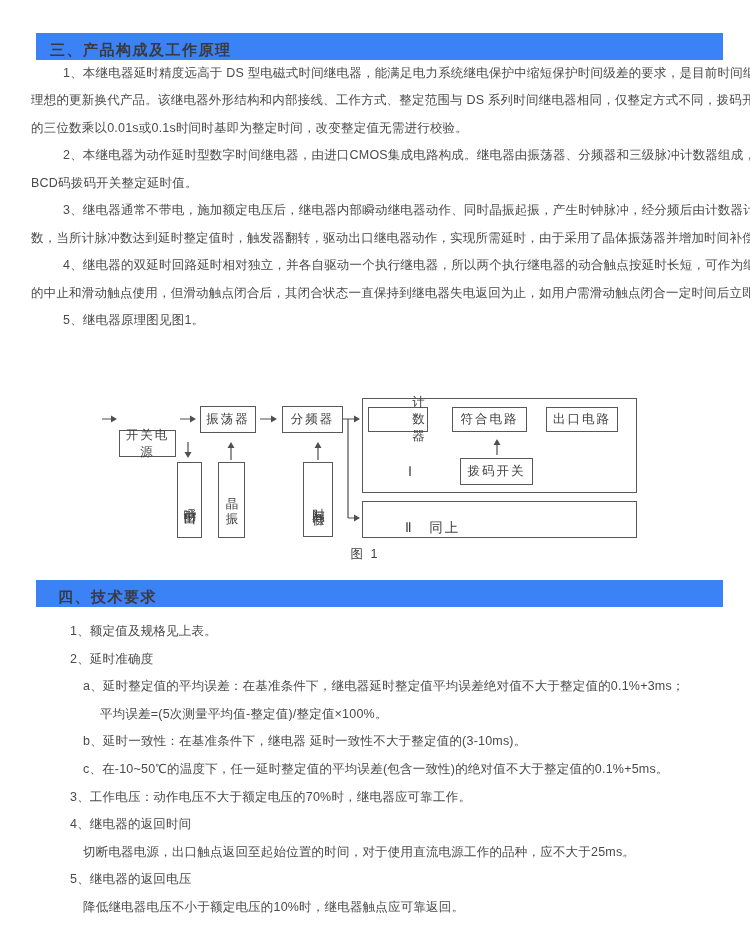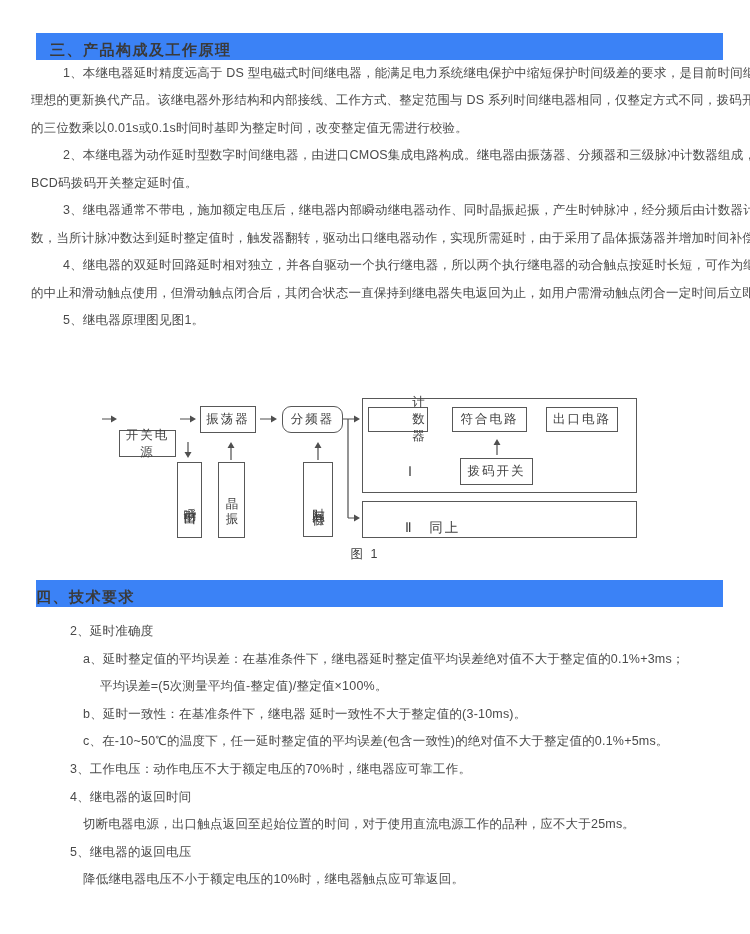--- a/index.html
+++ b/index.html
@@ -6,21 +6,21 @@
   .page{
     position:relative;width:750px;height:934px;background:#ffffff;overflow:hidden;
     font-family:"Liberation Sans",sans-serif;color:#4a4a4a;
   }
   .secbar{
     position:absolute;left:36px;width:687px;height:27px;background:#3b82f6;
     display:flex;align-items:flex-end;box-sizing:border-box;
   }
   .secbar span{font-size:15px;font-weight:bold;color:#3a3a3a;letter-spacing:1.5px;}
   #bar3{top:33px;padding-left:14px;}
-  #bar4{top:580px;}
+  #bar4{top:580px;padding-left:22px;}
   .tb{position:absolute;left:31px;width:712px;}
   #tb3{top:60px;}
   #tb4{top:618px;}
   .ln{height:27.45px;line-height:27.45px;font-size:12.5px;letter-spacing:0.2px;white-space:nowrap;}
   #tb4 .ln{height:27.6px;line-height:27.6px;}
   .ind{padding-left:32px;}
   .lvl1{padding-left:39px;}
   .lvl2{padding-left:52px;}
   .lvl3{padding-left:69px;}
   .b{font-weight:normal;}
@@ -69,41 +69,42 @@
     <svg width="750" height="178" viewBox="0 0 750 178">
       <path d="M102,23 L111,23 M180,23 L190,23 M260,23 L271,23 M343,23 L348,23 M348,23 L348,122 M348,23 L354,23 M348,122 L354,122 M188,46 L188,56 M231,64 L231,52 M318,64 L318,52 M497,59 L497,49" fill="none" stroke="#4f4f4f" stroke-width="1.2"></path>
       <path d="M117,23 L111,19.5 L111,26.5 Z M196,23 L190,19.5 L190,26.5 Z M277,23 L271,19.5 L271,26.5 Z M360,23 L354,19.5 L354,26.5 Z M360,122 L354,118.5 L354,125.5 Z M188,62 L184.5,56 L191.5,56 Z M231,46 L227.5,52 L234.5,52 Z M318,46 L314.5,52 L321.5,52 Z M497,43 L493.5,49 L500.5,49 Z" fill="#4f4f4f" stroke="none"></path>
     </svg>
 
     <div class="dframe" style="left:362px;top:2px;width:275px;height:95px;"></div>
     <div class="dframe" style="left:362px;top:105px;width:275px;height:37px;"></div>
 
     <div class="dbox" style="left:119px;top:10px;width:57px;height:27px;margin-top:24px;">开关电源</div>
     <div class="dbox" style="left:200px;top:10px;width:56px;height:27px;">振荡器</div>
-    <div class="dbox" style="left:282px;top:10px;width:61px;height:27px;border-radius:9px;">分频器</div>
+    <div class="dbox" style="left:282px;top:10px;width:61px;height:27px;">分频器</div>
     <div class="dbox" style="left:368px;top:11px;width:60px;height:25px;padding-left:43px;">计数器</div>
     <div class="dbox" style="left:452px;top:11px;width:75px;height:25px;">符合电路</div>
     <div class="dbox" style="left:546px;top:11px;width:72px;height:25px;">出口电路</div>
     <div class="dbox" style="left:460px;top:62px;width:73px;height:27px;">拨码开关</div>
 
     <div class="dbox vbox" style="left:177px;top:66px;width:25px;height:76px;">瞬动出口</div>
     <div class="dbox vbox vgap" style="left:218px;top:66px;width:27px;height:76px;">晶振</div>
     <div class="dbox vbox" style="left:303px;top:66px;width:30px;height:75px;">时间补偿</div>
 
     <div class="dlabel" style="left:362px;top:62px;width:98px;height:27px;">Ⅰ</div>
     <div class="dlabel" style="left:405px;top:105px;width:120px;height:37px;justify-content:flex-start;margin-top:8px;">Ⅱ　同上</div>
 
     <div class="caption">图 1</div>
   </div>
 
   <div class="secbar" id="bar4">
     <span>四、技术要求</span>
   </div>
 
   <div class="tb" id="tb4">
+    <div class="ln lvl1">1、额定值及规格见上表。</div>
     <div class="ln lvl1">2、延时准确度</div>
     <div class="ln lvl2">a、延时整定值的平均误差：在基准条件下，继电器延时整定值平均误差绝对值不大于整定值的0.1%+3ms；</div>
     <div class="ln lvl3">平均误差=(5次测量平均值-整定值)/整定值×100%。</div>
     <div class="ln lvl2">b、延时一致性：在基准条件下，继电器 延时一致性不大于整定值的(3-10ms)。</div>
     <div class="ln lvl2">c、在-10~50℃的温度下，任一延时整定值的平均误差(包含一致性)的绝对值不大于整定值的0.1%+5ms。</div>
     <div class="ln lvl1"><span>3、</span><span class="b">工作电压</span><span>：动作电压不大于额定电压的70%时，继电器应可靠工作。</span></div>
     <div class="ln lvl1">4、继电器的返回时间</div>
     <div class="ln lvl2">切断电器电源，出口触点返回至起始位置的时间，对于使用直流电源工作的品种，应不大于25ms。</div>
     <div class="ln lvl1">5、继电器的返回电压</div>
     <div class="ln lvl2">降低继电器电压不小于额定电压的10%时，继电器触点应可靠返回。</div>

